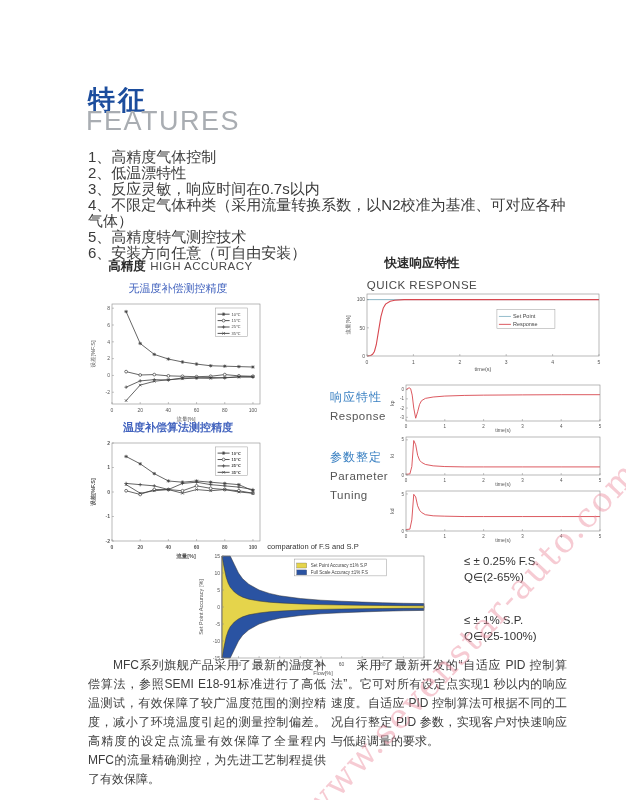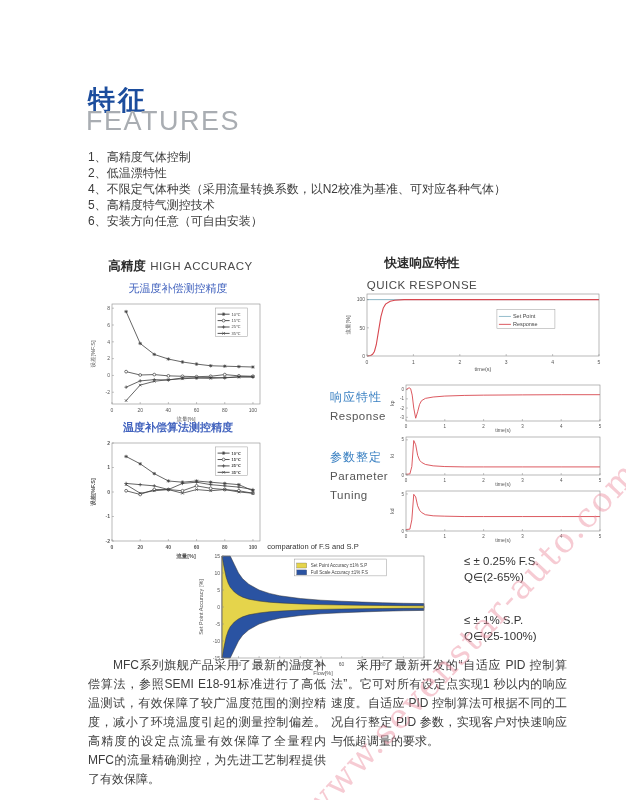--- a/index.html
+++ b/index.html
@@ -5,21 +5,21 @@
   * { margin:0; padding:0; box-sizing:border-box; }
   html,body { background:#ffffff; }
   body { font-family:"Liberation Sans","DejaVu Sans",sans-serif; }
   .page { position:relative; width:626px; height:800px; background:#fff; overflow:hidden; margin:0 auto; }
 
   .title-zh { position:absolute; left:88px; top:82px; font-size:27px; font-weight:bold;
               color:#1c4d9d; letter-spacing:3px; }
   .title-en { position:absolute; left:86px; top:106px; font-size:27px; font-weight:400;
               color:#a9adb2; letter-spacing:1.5px; }
 
-  .features { position:absolute; left:88px; top:149px; width:480px; font-size:12px;
+  .features { position:absolute; left:88px; top:149px; width:480px; font-size:15px;
               line-height:16px; color:#3b3b3b; }
 
   .col-header { position:absolute; text-align:center; color:#2b2b2b; }
   .col-header .zh { font-size:12.5px; font-weight:bold; color:#2b2b2b; }
   .col-header .en { font-size:11.5px; color:#4a4a4a; letter-spacing:0.5px; }
   #hdr-accuracy { left:88px; top:256px; width:185px; }
   #hdr-response { left:352px; top:253px; width:140px; }
   #hdr-response .en { display:block; margin-top:7px; }
 
   .chart-block { position:absolute; }
@@ -60,20 +60,21 @@
 <body>
 
 <div class="page">
 
   <div class="title-zh">特征</div>
   <div class="title-en">FEATURES</div>
 
   <div class="features">
     <div>1、高精度气体控制</div>
     <div>2、低温漂特性</div>
+    <div>3、反应灵敏，响应时间在0.7s以内</div>
     <div>4、不限定气体种类（采用流量转换系数，以N2校准为基准、可对应各种气体）</div>
     <div>5、高精度特气测控技术</div>
     <div>6、安装方向任意（可自由安装）</div>
   </div>
 
   <div class="col-header" id="hdr-accuracy">
     <span class="zh">高精度</span>
     <span class="en">HIGH ACCURACY</span>
   </div>
 

